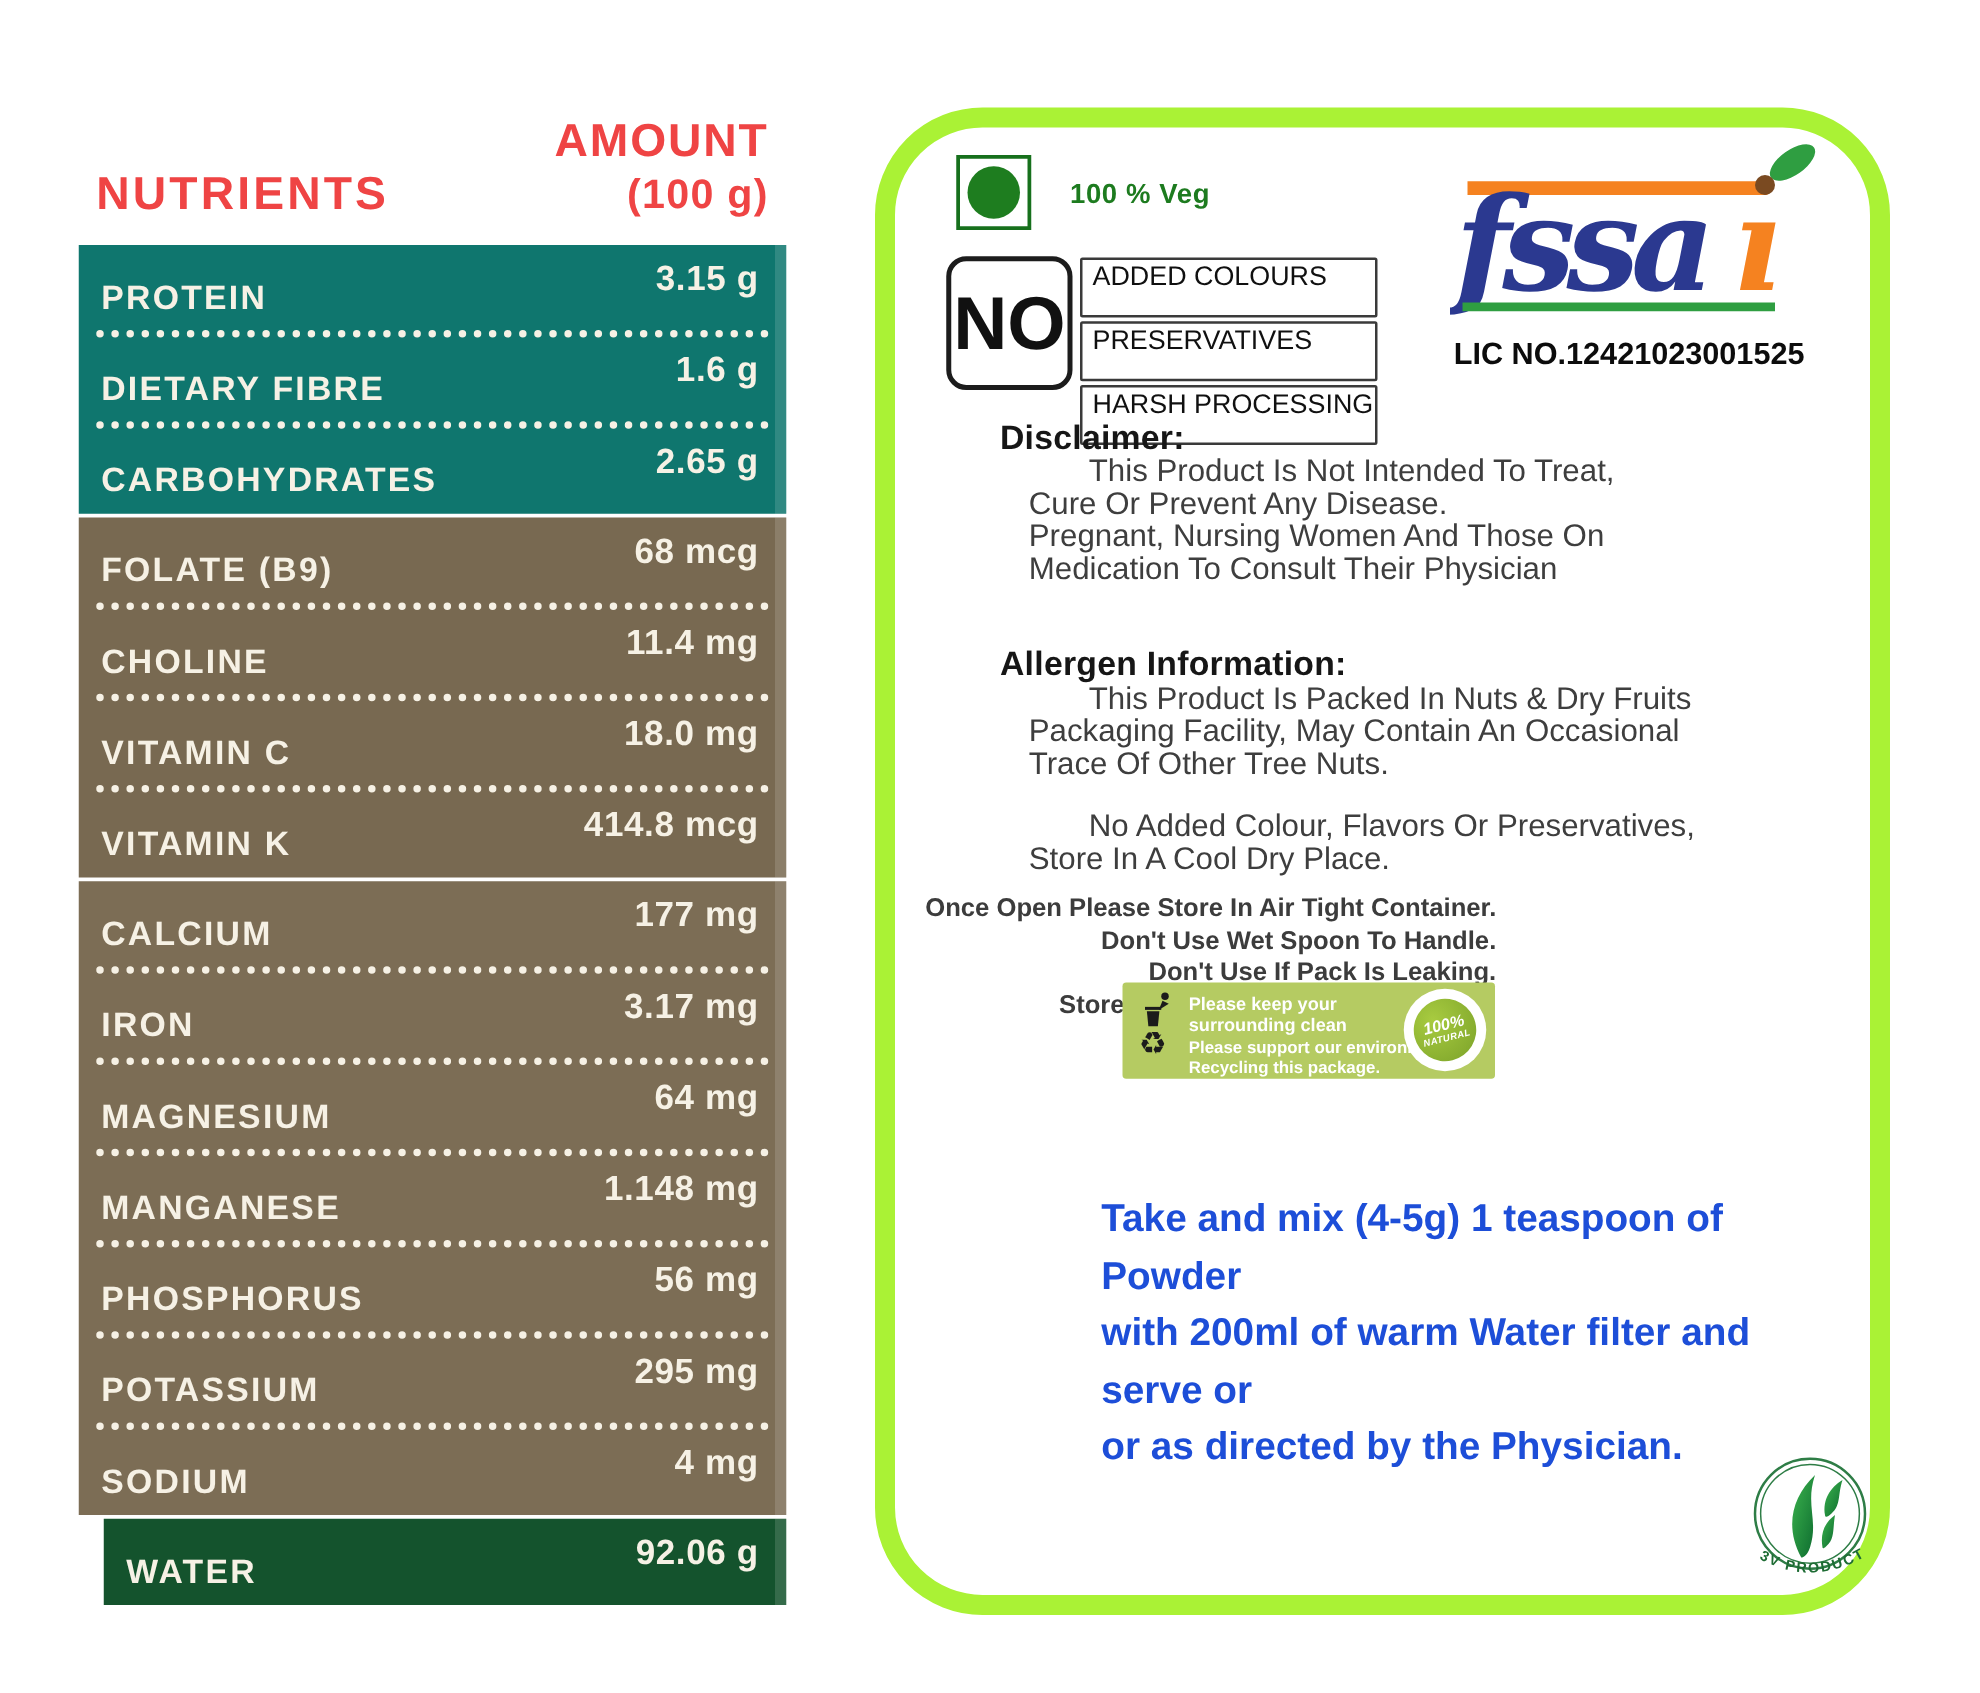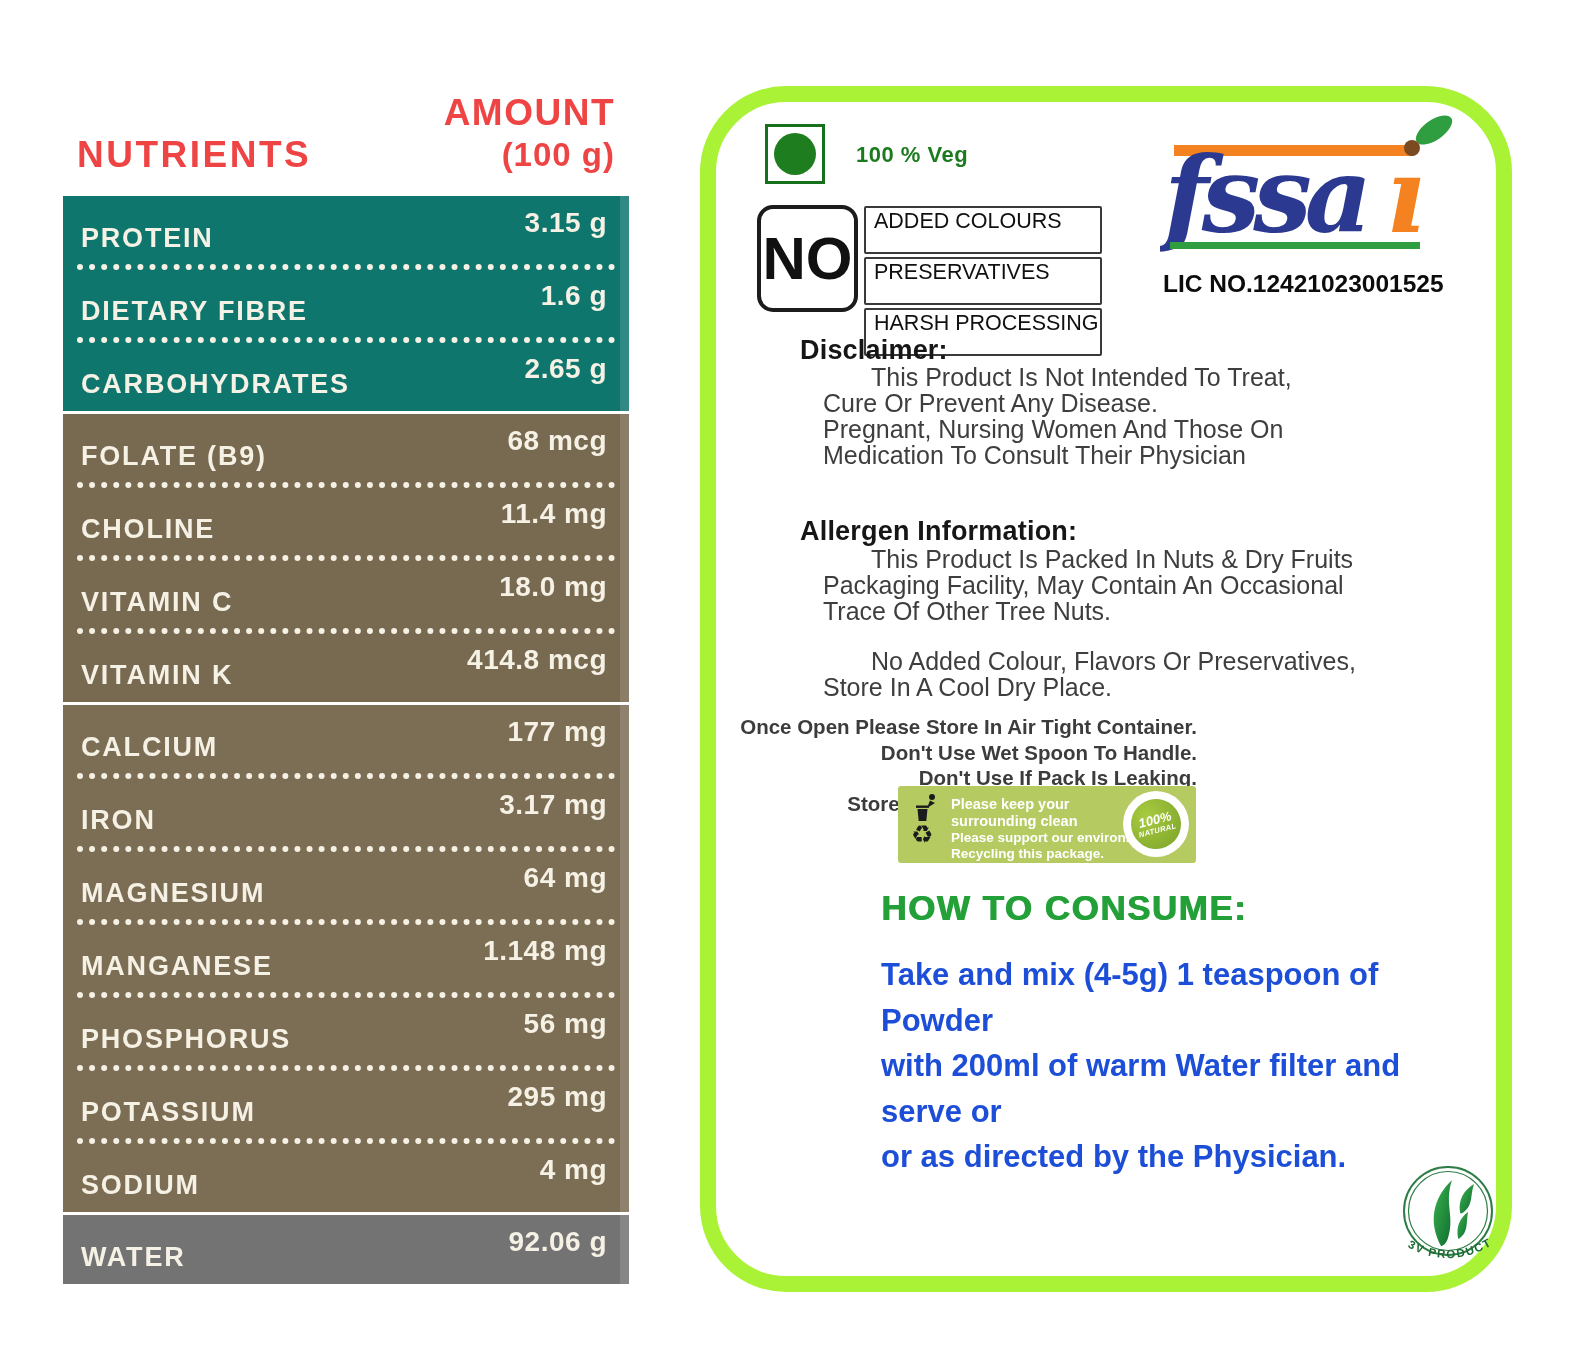--- a/index.html
+++ b/index.html
@@ -9,21 +9,21 @@
   .ntable{position:absolute;left:63px;top:88px;width:566px;}
   .thead{display:flex;justify-content:space-between;align-items:flex-end;padding:4px 14px 20px 14px;color:#ef4444;}
   .th-nutrients{font-size:37px;font-weight:bold;letter-spacing:2.5px;}
   .th-amount{text-align:right;font-size:37px;font-weight:bold;letter-spacing:1.5px;line-height:42px;}
   .th-amount .sub{font-size:33px;letter-spacing:1px;}
   .grp{position:relative;margin-bottom:3px;padding:1px 0;}
   .grp::after{content:"";position:absolute;top:0;right:0;width:9px;height:100%;background:rgba(255,255,255,0.14);}
   .g0{background:#0f766e;}
   .g1{background:#786951;}
   .g2{background:#7c6d55;}
-  .g3{background:#737373;}
+  .g3{background:#14532d;margin-left:20px;}
   .nrow{height:67px;display:flex;justify-content:space-between;align-items:center;padding:0 22px 0 18px;color:#f6f1e5;}
   .rname{font-size:27px;font-weight:bold;letter-spacing:1.8px;transform:translateY(8px);}
   .rval{font-size:28px;font-weight:bold;letter-spacing:0.5px;transform:translateY(-8px);}
   .dots{height:0;border-top:6px dotted #f6f1e5;margin:0 14px;}
 
   
   .panel{position:absolute;left:700px;top:86px;width:812px;height:1206px;box-sizing:border-box;
          border:16px solid #aaf235;border-radius:86px;background:#fff;}
   .panel *{box-sizing:border-box;}
 
@@ -233,21 +233,20 @@
       <div>Recycling this package.</div>
     </div>
     <div class="badge">
       <div class="badge-inner">
         <div class="badge-top">100%</div>
         <div class="badge-bot">NATURAL</div>
       </div>
     </div>
   </div>
 
-  <div class="howto-head">HOW TO CONSUME:</div>
   <div class="howto-body">
     <div>Take and mix (4-5g) 1 teaspoon of Powder</div>
     <div>with 200ml of warm Water filter and serve or</div>
     <div>or as directed by the Physician.</div>
   </div>
 
   <svg class="brand-logo" viewBox="0 0 120 120">
     <defs>
       <linearGradient id="lg" x1="0" y1="0" x2="1" y2="1">
         <stop offset="0" stop-color="#3cb44e"></stop>

